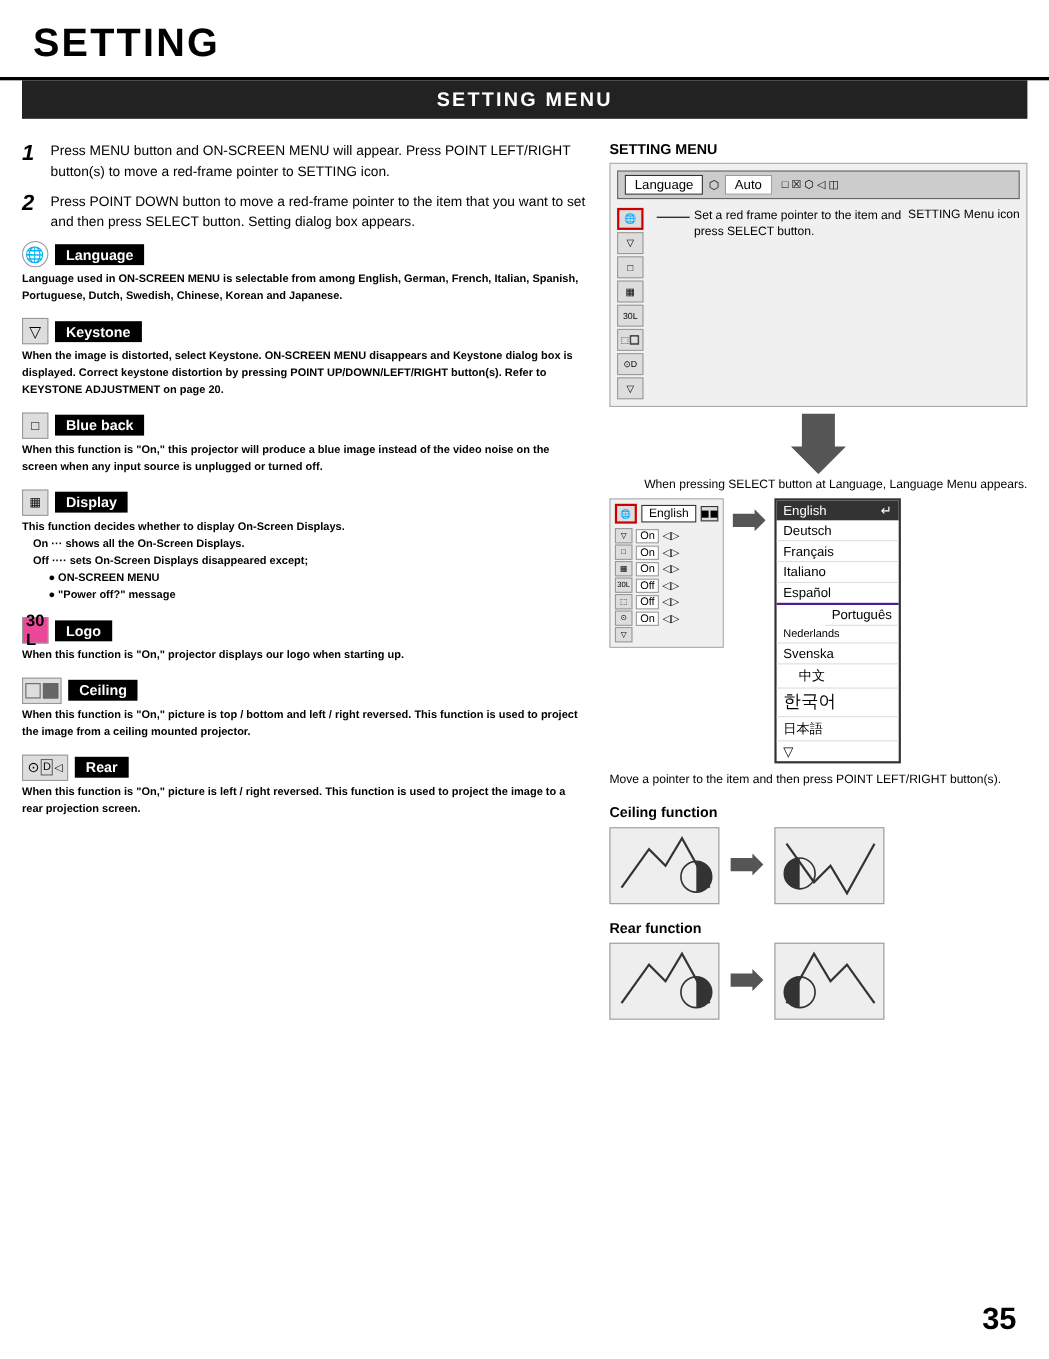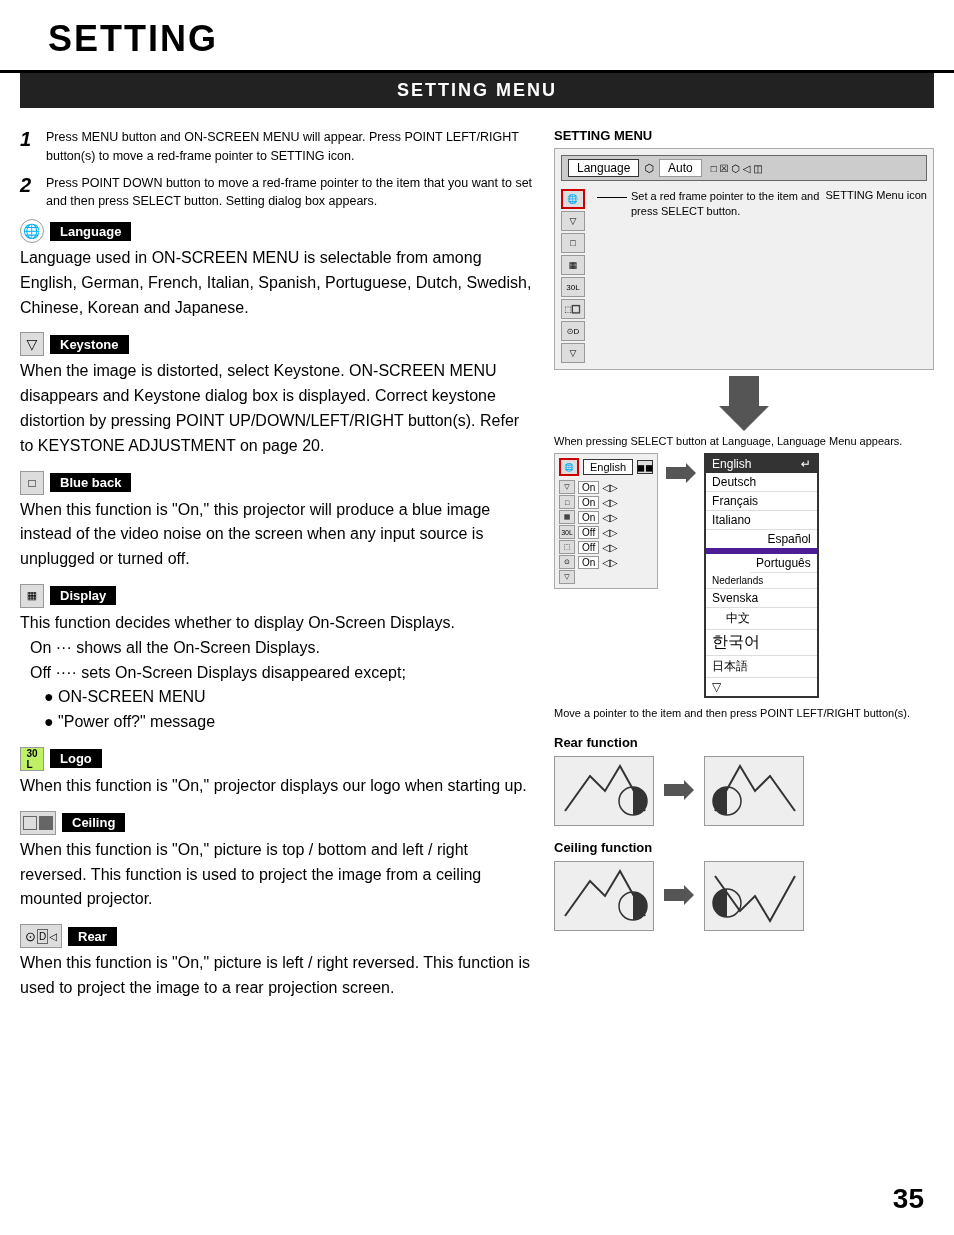--- a/index.html
+++ b/index.html
@@ -8,21 +8,21 @@
       min-height: 1235px;
       background: #fff;
       font-family: Arial, Helvetica, sans-serif;
       font-size: 13px;
       color: #000;
       position: relative;
     }
 
     
     .page-header {
-      padding: 18px 30px 10px 48px;
+      padding: 18px 30px 10px 30px;
       border-bottom: 3px solid #000;
       display: flex;
       align-items: flex-end;
     }
     .page-title-text {
       font-size: 36px;
       font-weight: 900;
       letter-spacing: 2px;
       color: #000;
     }
@@ -99,23 +99,24 @@
     }
     .item-label {
       background: #000;
       color: #fff;
       font-size: 13px;
       font-weight: 700;
       padding: 2px 10px;
       display: inline-block;
     }
     .item-desc {
-      font-size: 16px;
+      font-size: 10px;
       line-height: 1.55;
       margin-left: 0;
+      font-weight: bold;
     }
 
     
     .function-section {
       margin-top: 14px;
     }
     .function-title {
       font-size: 13px;
       font-weight: 700;
       margin-bottom: 6px;
@@ -210,21 +211,21 @@
         <span>This function decides whether to display On-Screen Displays.</span><br>
         <span style="margin-left:10px;">On  ···  shows all the On-Screen Displays.</span><br>
         <span style="margin-left:10px;">Off ····  sets On-Screen Displays disappeared except;</span><br>
         <span style="margin-left:24px;">● ON-SCREEN MENU</span><br>
         <span style="margin-left:24px;">● "Power off?" message</span>
       </div>
     </div>
 
     <div class="item-block">
       <div class="item-label-row">
-        <div class="item-icon" style="background:#bef264; font-size:10px; font-weight:700;">30<br>L</div>
+        <div class="item-icon" style="background:#ec4899; font-size:15px; font-weight:700;">30<br>L</div>
         <span class="item-label">Logo</span>
       </div>
       <div class="item-desc">When this function is "On," projector displays our logo when starting up.</div>
     </div>
 
     <div class="item-block">
       <div class="item-label-row">
         <div class="item-icon" style="background:#ddd; font-size:9px; display:flex; gap:2px; width:36px; padding:2px;">
           <span style="border:1px solid #666; width:14px; height:14px; display:inline-block;"></span>
           <span style="border:1px solid #666; width:14px; height:14px; background:#666; display:inline-block;"></span>
@@ -286,21 +287,21 @@
         </div>
       </div>
     </div>
 
     <div style="display:flex; justify-content:center; margin:4px 0;">
       <svg width="50" height="55">
         <polygon points="10,0 40,0 40,30 50,30 25,55 0,30 10,30" fill="#555"></polygon>
       </svg>
     </div>
 
-    <div style="font-size:11px; margin-bottom:6px;">When pressing SELECT button at Language, Language Menu appears.</div>
+    <div style="font-size:11px; text-align:right; margin-bottom:6px;">When pressing SELECT button at Language, Language Menu appears.</div>
 
     <div style="display:flex; gap:8px; align-items:flex-start; margin-bottom:8px;">
 
       <div style="border:1px solid #aaa; background:#f0f0f0; padding:4px;">
         <div style="display:flex; align-items:center; gap:4px; margin-bottom:4px;">
           <div style="width:20px;height:18px;border:2px solid #cc0000;background:#ddd;font-size:8px;display:flex;align-items:center;justify-content:center;">🌐</div>
           <span style="border:1px solid #333;padding:1px 6px;background:#fff;font-size:11px;">English</span>
           <span style="font-size:10px; border:1px solid #333; width:16px; height:14px; display:inline-flex; align-items:center; justify-content:center; background:#ddd;">◼◼</span>
         </div>
         <div style="display:flex;flex-direction:column;gap:1px;">
@@ -347,34 +348,66 @@
       </div>
 
       <div style="border:2px solid #333; background:#fff; min-width:90px;">
         <div style="padding:2px 6px; background:#333; color:#fff; display:flex; justify-content:space-between; font-size:12px;">
           <span>English</span>
           <span>↵</span>
         </div>
         <div style="padding:2px 6px; border-bottom:1px solid #ddd; font-size:12px;">Deutsch</div>
         <div style="padding:2px 6px; border-bottom:1px solid #ddd; font-size:12px;">Français</div>
         <div style="padding:2px 6px; border-bottom:1px solid #ddd; font-size:12px;">Italiano</div>
-        <div style="padding:2px 6px; border-bottom:6px solid #4c1d95; font-size:12px;text-align:right;">Español</div>
+        <div style="padding:2px 6px; border-bottom:2px solid #4c1d95; font-size:12px;">Español</div>
         <div style="padding:2px 6px; border-bottom:1px solid #ddd; font-size:12px;margin-left:44px;">Português</div>
         <div style="padding:2px 6px; border-bottom:1px solid #ddd; font-size:10px;">Nederlands</div>
         <div style="padding:2px 6px; border-bottom:1px solid #ddd; font-size:12px;">Svenska</div>
         <div style="padding:2px 20px; border-bottom:1px solid #ddd; font-size:12px;">中文</div>
         <div style="padding:2px 6px; border-bottom:1px solid #ddd; font-size:16px;">한국어</div>
         <div style="padding:2px 6px; border-bottom:1px solid #ddd; font-size:12px;">日本語</div>
         <div style="padding:2px 6px; font-size:12px;">▽</div>
       </div>
     </div>
 
     <div style="font-size:11px; line-height:1.4; margin-bottom:14px;">Move a pointer to the item and then press POINT LEFT/RIGHT button(s).</div>
 
     <div class="function-section">
+      <div class="function-title">Ceiling function</div>
+      <div class="function-diagram">
+
+        <div class="diagram-box">
+          <svg width="100" height="70">
+
+            <polyline points="10,55 35,20 50,35 65,10 90,55" fill="none" stroke="#333" stroke-width="2"></polyline>
+
+            <circle cx="78" cy="45" r="14" fill="none" stroke="#333" stroke-width="1.5"></circle>
+            <path d="M78,31 A14,14 0 0,1 78,59 Z" fill="#333"></path>
+          </svg>
+        </div>
+
+        <div>
+          <svg width="30" height="20">
+            <polygon points="0,4 20,4 20,0 30,10 20,20 20,16 0,16" fill="#555"></polygon>
+          </svg>
+        </div>
+
+        <div class="diagram-box">
+          <svg width="100" height="70">
+
+            <polyline points="10,15 35,50 50,35 65,60 90,15" fill="none" stroke="#333" stroke-width="2"></polyline>
+
+            <circle cx="22" cy="42" r="14" fill="none" stroke="#333" stroke-width="1.5"></circle>
+            <path d="M22,28 A14,14 0 0,0 22,56 Z" fill="#333"></path>
+          </svg>
+        </div>
+      </div>
+    </div>
+
+    <div class="function-section">
       <div class="function-title">Rear function</div>
       <div class="function-diagram">
 
         <div class="diagram-box">
           <svg width="100" height="70">
             <polyline points="10,55 35,20 50,35 65,10 90,55" fill="none" stroke="#333" stroke-width="2"></polyline>
             <circle cx="78" cy="45" r="14" fill="none" stroke="#333" stroke-width="1.5"></circle>
             <path d="M78,31 A14,14 0 0,1 78,59 Z" fill="#333"></path>
           </svg>
         </div>
@@ -390,48 +423,16 @@
 
             <polyline points="10,55 35,10 50,35 65,20 90,55" fill="none" stroke="#333" stroke-width="2"></polyline>
 
             <circle cx="22" cy="45" r="14" fill="none" stroke="#333" stroke-width="1.5"></circle>
             <path d="M22,31 A14,14 0 0,0 22,59 Z" fill="#333"></path>
           </svg>
         </div>
       </div>
     </div>
 
-    <div class="function-section">
-      <div class="function-title">Ceiling function</div>
-      <div class="function-diagram">
-
-        <div class="diagram-box">
-          <svg width="100" height="70">
-
-            <polyline points="10,55 35,20 50,35 65,10 90,55" fill="none" stroke="#333" stroke-width="2"></polyline>
-
-            <circle cx="78" cy="45" r="14" fill="none" stroke="#333" stroke-width="1.5"></circle>
-            <path d="M78,31 A14,14 0 0,1 78,59 Z" fill="#333"></path>
-          </svg>
-        </div>
-
-        <div>
-          <svg width="30" height="20">
-            <polygon points="0,4 20,4 20,0 30,10 20,20 20,16 0,16" fill="#555"></polygon>
-          </svg>
-        </div>
-
-        <div class="diagram-box">
-          <svg width="100" height="70">
-
-            <polyline points="10,15 35,50 50,35 65,60 90,15" fill="none" stroke="#333" stroke-width="2"></polyline>
-
-            <circle cx="22" cy="42" r="14" fill="none" stroke="#333" stroke-width="1.5"></circle>
-            <path d="M22,28 A14,14 0 0,0 22,56 Z" fill="#333"></path>
-          </svg>
-        </div>
-      </div>
-    </div>
-
   </div>
 </div>
 
 <div class="page-number">35</div>
 
 </body></html>

